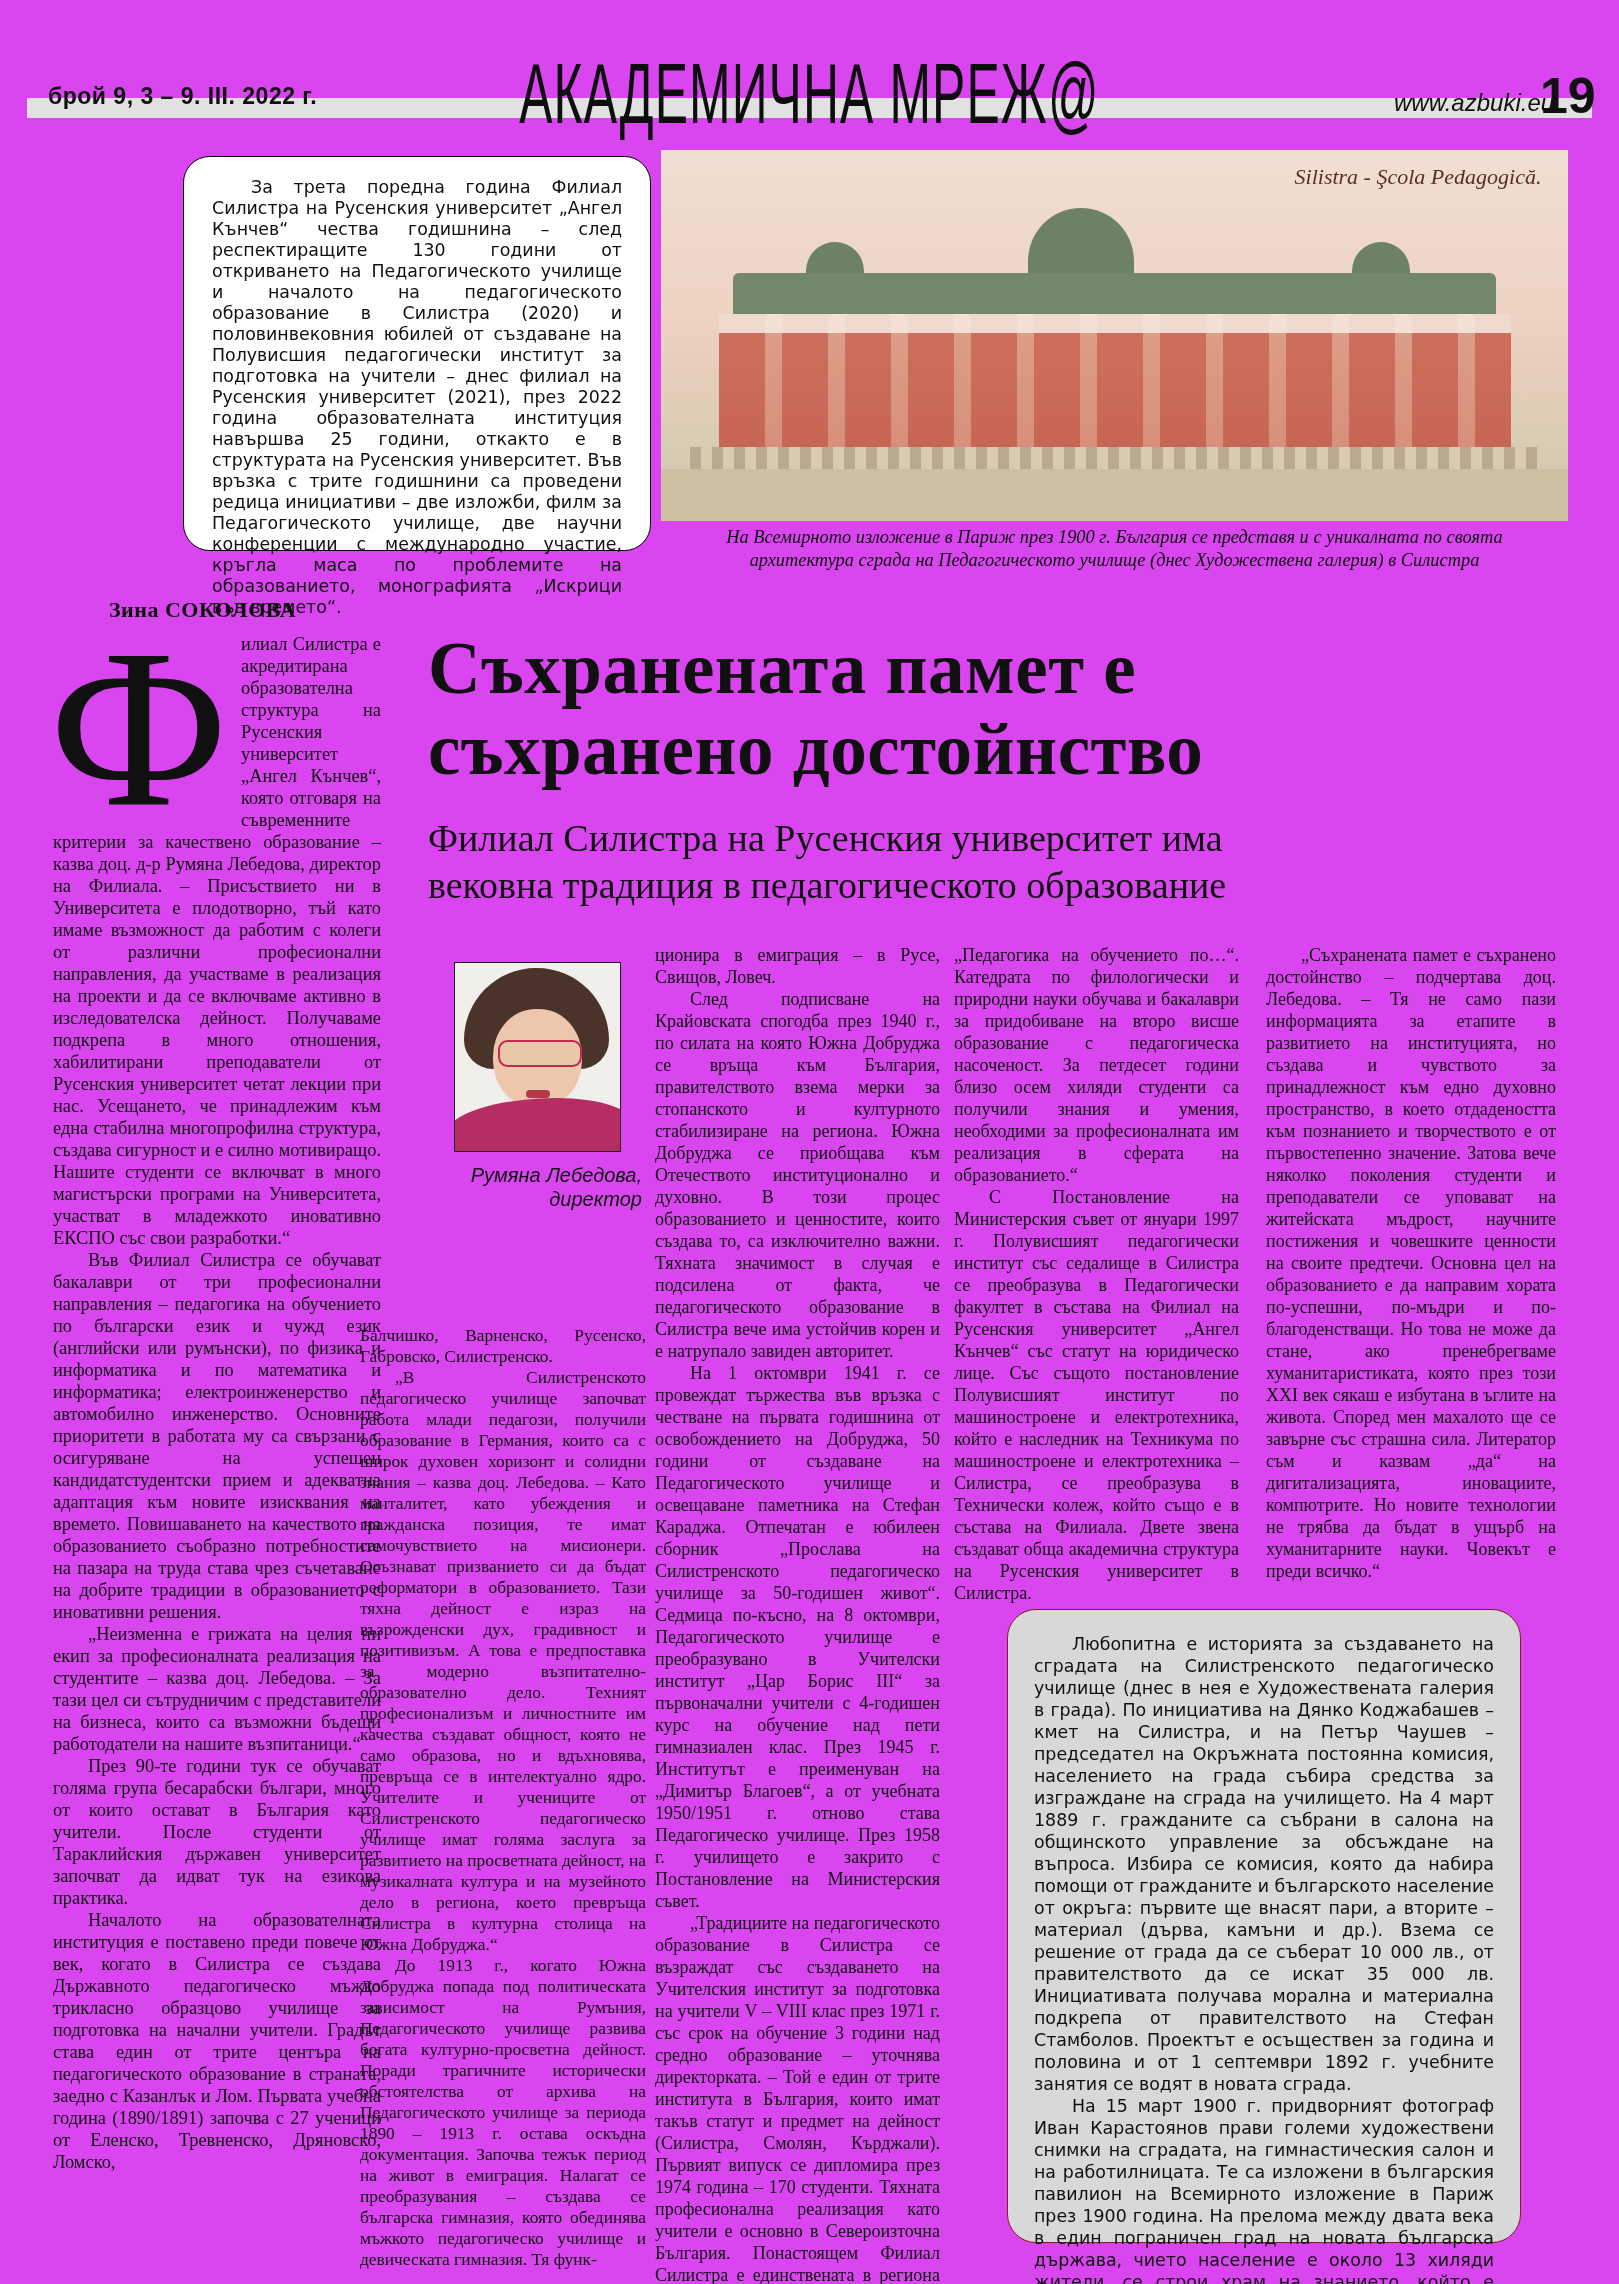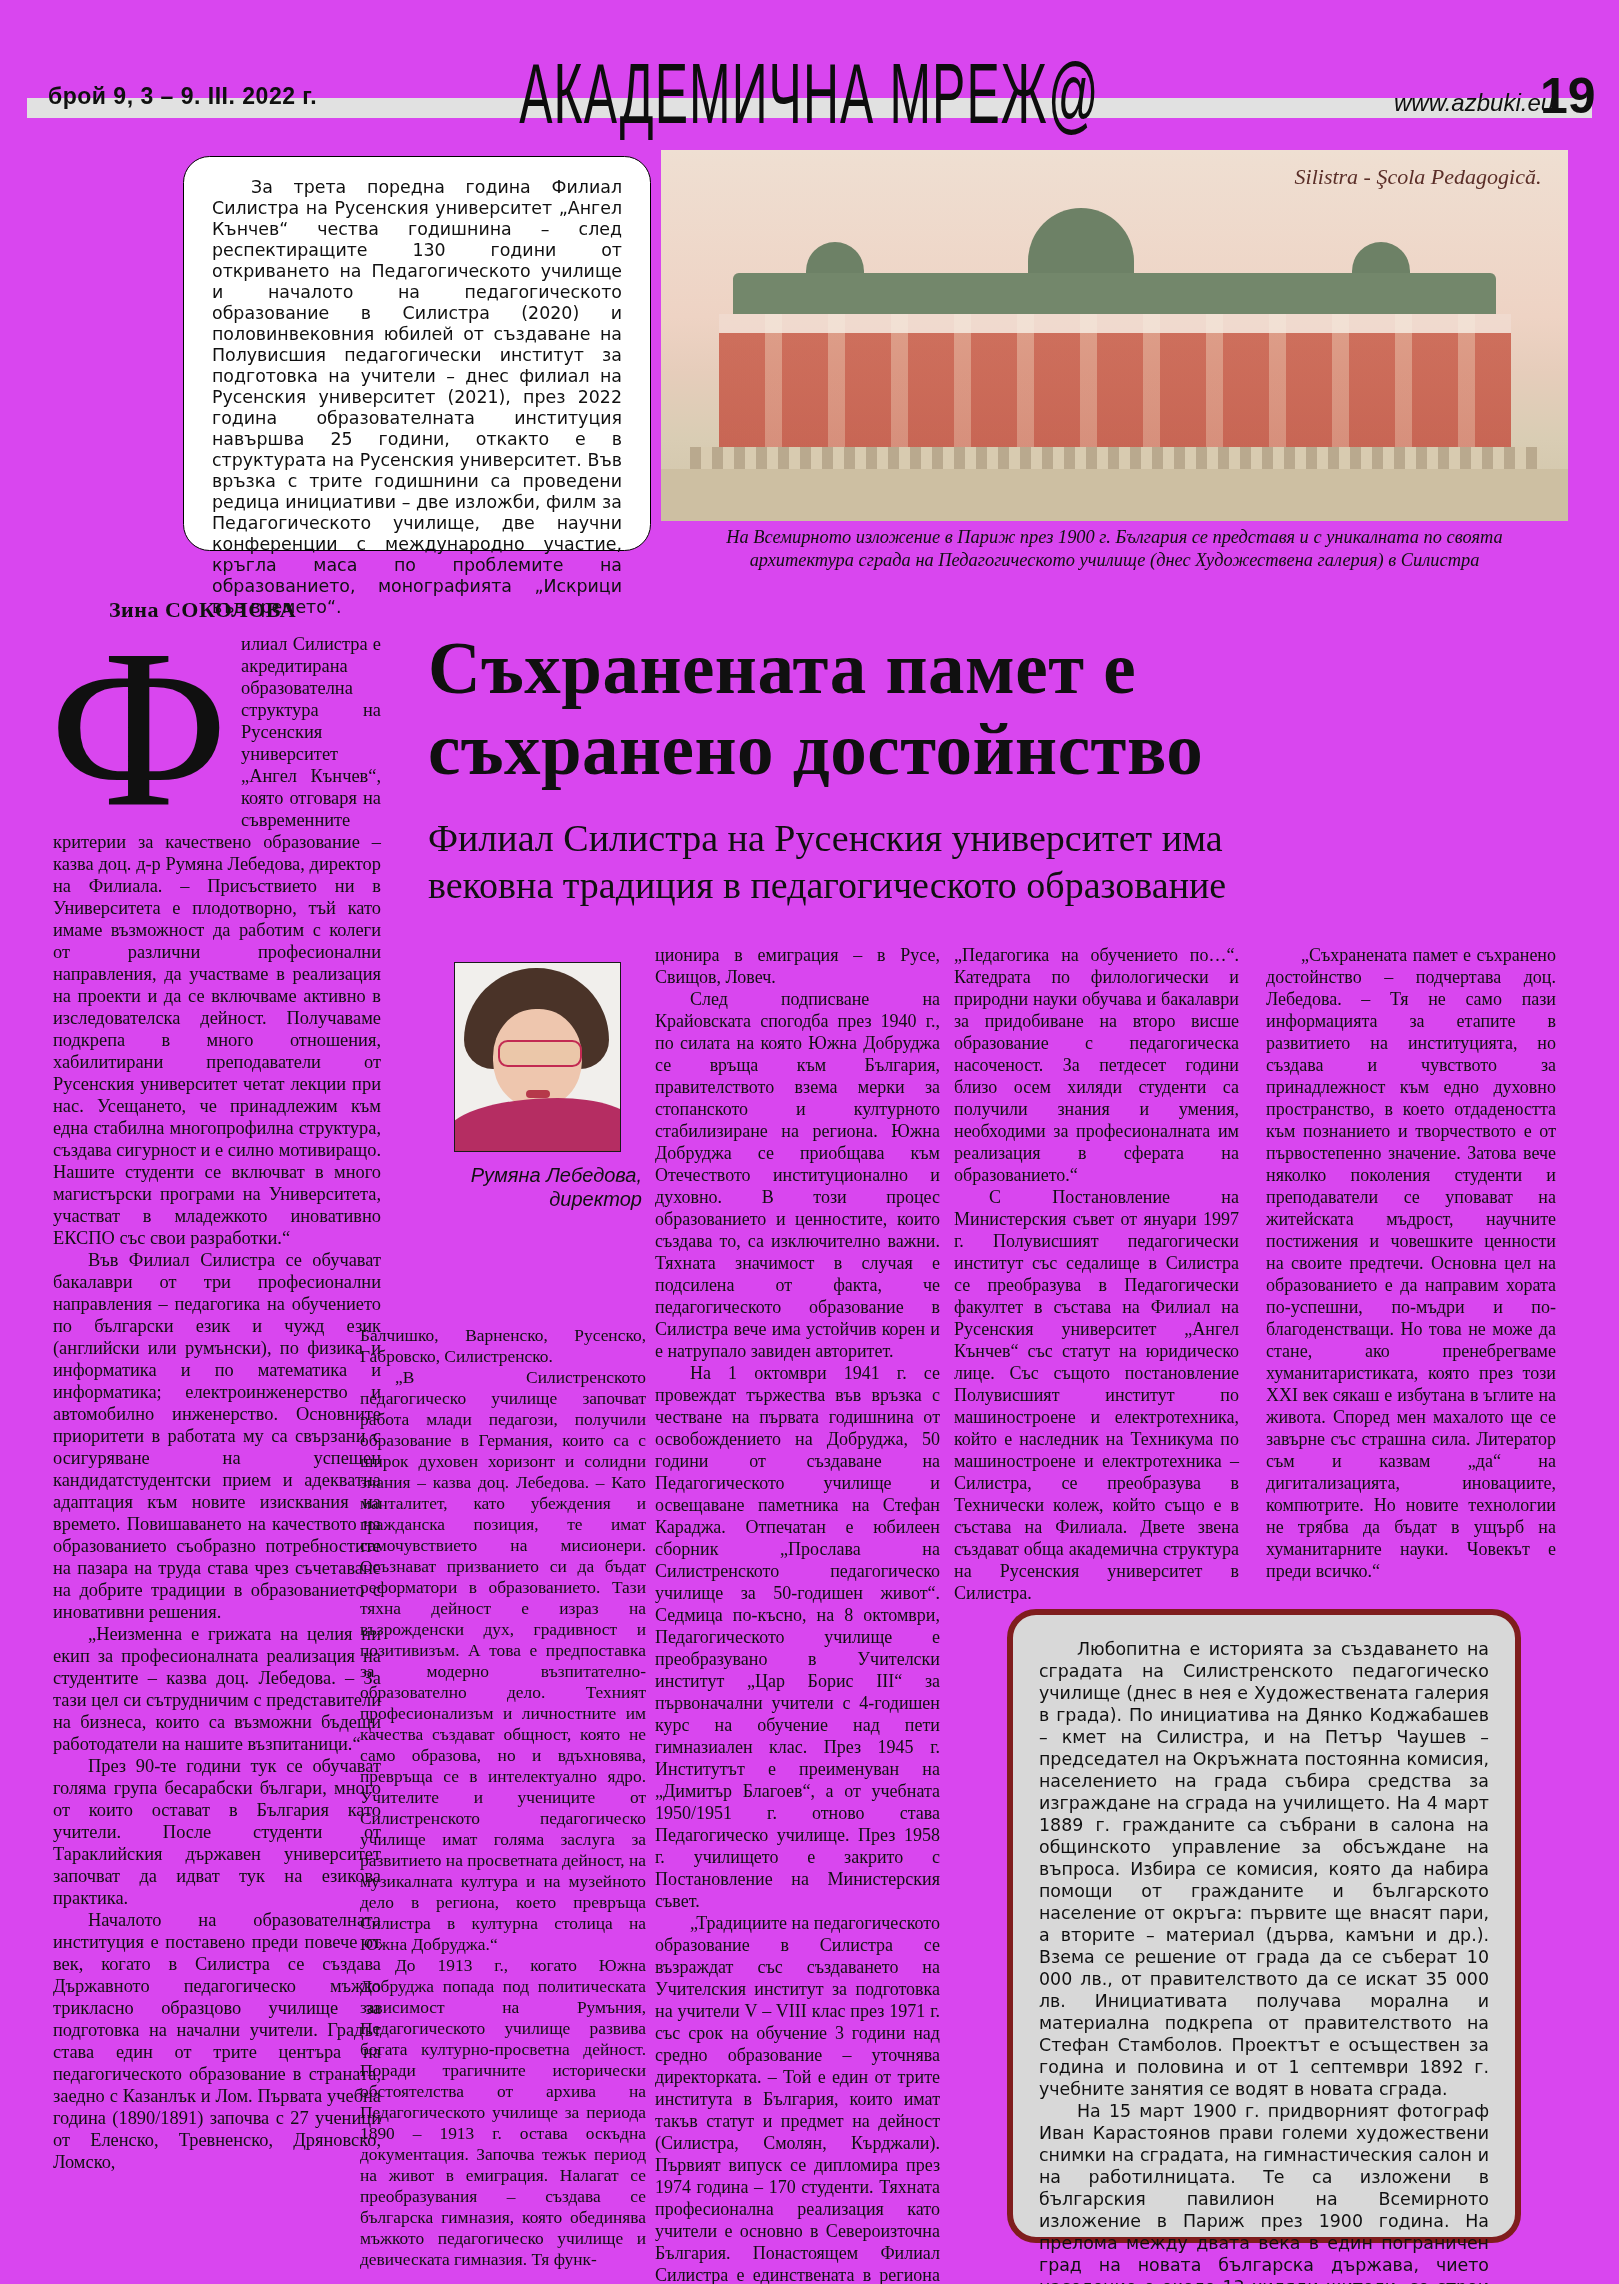--- a/index.html
+++ b/index.html
@@ -71,21 +71,21 @@
   .col p.noindent{text-indent:0;}
   #col1{left:53px;top:633px;width:328px;font-size:18.4px;line-height:22px;}
   #col2{left:360px;top:1325px;width:286px;font-size:17.4px;line-height:21px;}
   #col3{left:655px;top:944px;width:285px;font-size:18px;line-height:22px;}
   #col4{left:954px;top:944px;width:285px;font-size:18px;line-height:22px;}
   #col5{left:1266px;top:944px;width:290px;font-size:18px;line-height:22px;}
   .dropcap{float:left;font-size:227px;line-height:184px;font-weight:normal;
            margin:3.9px 12.6px 0 -3.9px;}
   
   .info-box{position:absolute;left:1007px;top:1609px;width:514px;height:634px;background:#d8d8d8;
-            border:6px solid #7f1d1d;border-radius:29px;box-sizing:border-box;padding:23px 26px 0 26px;}
+            border:1px solid #7f1d1d;border-radius:29px;box-sizing:border-box;padding:23px 26px 0 26px;}
   .info-box p{margin:0;font-family:"DejaVu Sans",sans-serif;font-size:17.4px;line-height:22px;
               text-align:justify;text-indent:38px;}
 </style>
 </head>
 <body>
 
 <div id="page">
 
   <div class="band"></div>
   <div class="issue">брой 9, 3 – 9. III. 2022 г.</div>

